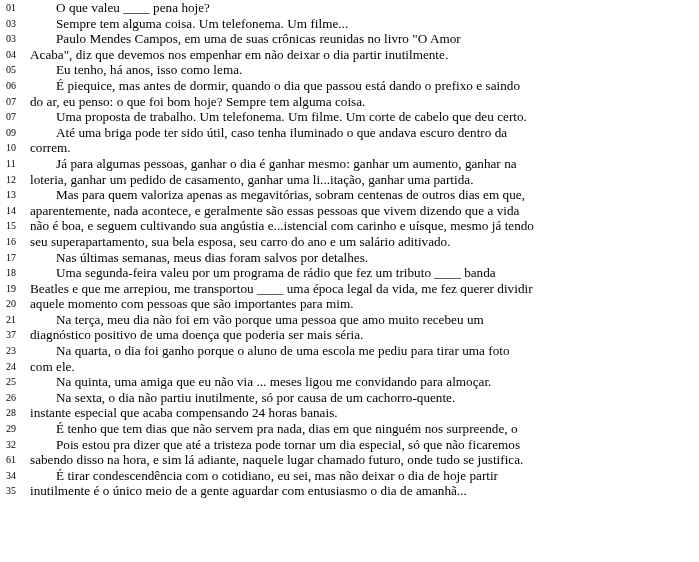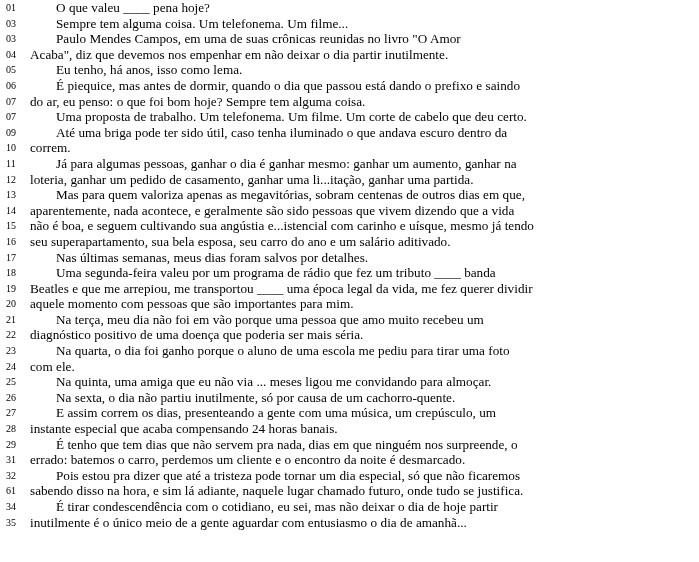--- a/index.html
+++ b/index.html
@@ -104,21 +104,21 @@
     <div class="line-row">
       <span class="lineno">12</span>
       <span class="linetext"><span>loteria, ganhar um pedido de casamento, ganhar uma li...itação, ganhar uma partida.</span></span>
     </div>
     <div class="line-row">
       <span class="lineno">13</span>
       <span class="linetext"><span class="indent"></span><span>Mas para quem valoriza apenas as megavitórias, sobram centenas de outros dias em que,</span></span>
     </div>
     <div class="line-row">
       <span class="lineno">14</span>
-      <span class="linetext"><span>aparentemente, nada acontece, e geralmente são sido pessoas que vivem dizendo que a vida</span></span>
+      <span class="linetext"><span>aparentemente, nada acontece, e geralmente são essas pessoas que vivem dizendo que a vida</span></span>
     </div>
     <div class="line-row">
       <span class="lineno">15</span>
       <span class="linetext"><span>não é boa, e seguem cultivando sua angústia e...istencial com carinho e uísque, mesmo já tendo</span></span>
     </div>
     <div class="line-row">
       <span class="lineno">16</span>
       <span class="linetext"><span>seu superapartamento, sua bela esposa, seu carro do ano e um salário aditivado.</span></span>
     </div>
     <div class="line-row">
@@ -135,54 +135,46 @@
     </div>
     <div class="line-row">
       <span class="lineno">20</span>
       <span class="linetext"><span>aquele momento com pessoas que são importantes para mim.</span></span>
     </div>
     <div class="line-row">
       <span class="lineno">21</span>
       <span class="linetext"><span class="indent"></span><span>Na terça, meu dia não foi em vão porque uma pessoa que amo muito recebeu um</span></span>
     </div>
     <div class="line-row">
-      <span class="lineno">22</span>
+      <span class="lineno">37</span>
       <span class="linetext"><span>diagnóstico positivo de uma doença que poderia ser mais séria.</span></span>
     </div>
     <div class="line-row">
       <span class="lineno">23</span>
       <span class="linetext"><span class="indent"></span><span>Na quarta, o dia foi ganho porque o aluno de uma escola me pediu para tirar uma foto</span></span>
     </div>
     <div class="line-row">
       <span class="lineno">24</span>
       <span class="linetext nojust"><span>com ele.</span></span>
     </div>
     <div class="line-row">
       <span class="lineno">25</span>
       <span class="linetext nojust"><span class="indent"></span><span>Na quinta, uma amiga que eu não via ... meses ligou me convidando para almoçar.</span></span>
     </div>
     <div class="line-row">
       <span class="lineno">26</span>
       <span class="linetext nojust"><span class="indent"></span><span>Na sexta, o dia não partiu inutilmente, só por causa de um cachorro-quente.</span></span>
     </div>
     <div class="line-row">
-      <span class="lineno">27</span>
-      <span class="linetext"><span class="indent"></span><span>E assim correm os dias, presenteando a gente com uma música, um crepúsculo, um</span></span>
-    </div>
-    <div class="line-row">
       <span class="lineno">28</span>
       <span class="linetext"><span>instante especial que acaba compensando 24 horas banais.</span></span>
     </div>
     <div class="line-row">
       <span class="lineno">29</span>
       <span class="linetext"><span class="indent"></span><span>É tenho que tem dias que não servem pra nada, dias em que ninguém nos surpreende, o</span></span>
-    </div>
-    <div class="line-row">
-      <span class="lineno">31</span>
-      <span class="linetext"><span>errado: batemos o carro, perdemos um cliente e o encontro da noite é desmarcado.</span></span>
     </div>
     <div class="line-row">
       <span class="lineno">32</span>
       <span class="linetext"><span class="indent"></span><span>Pois estou pra dizer que até a tristeza pode tornar um dia especial, só que não ficaremos</span></span>
     </div>
     <div class="line-row">
       <span class="lineno">61</span>
       <span class="linetext"><span>sabendo disso na hora, e sim lá adiante, naquele lugar chamado futuro, onde tudo se justifica.</span></span>
     </div>
     <div class="line-row">

